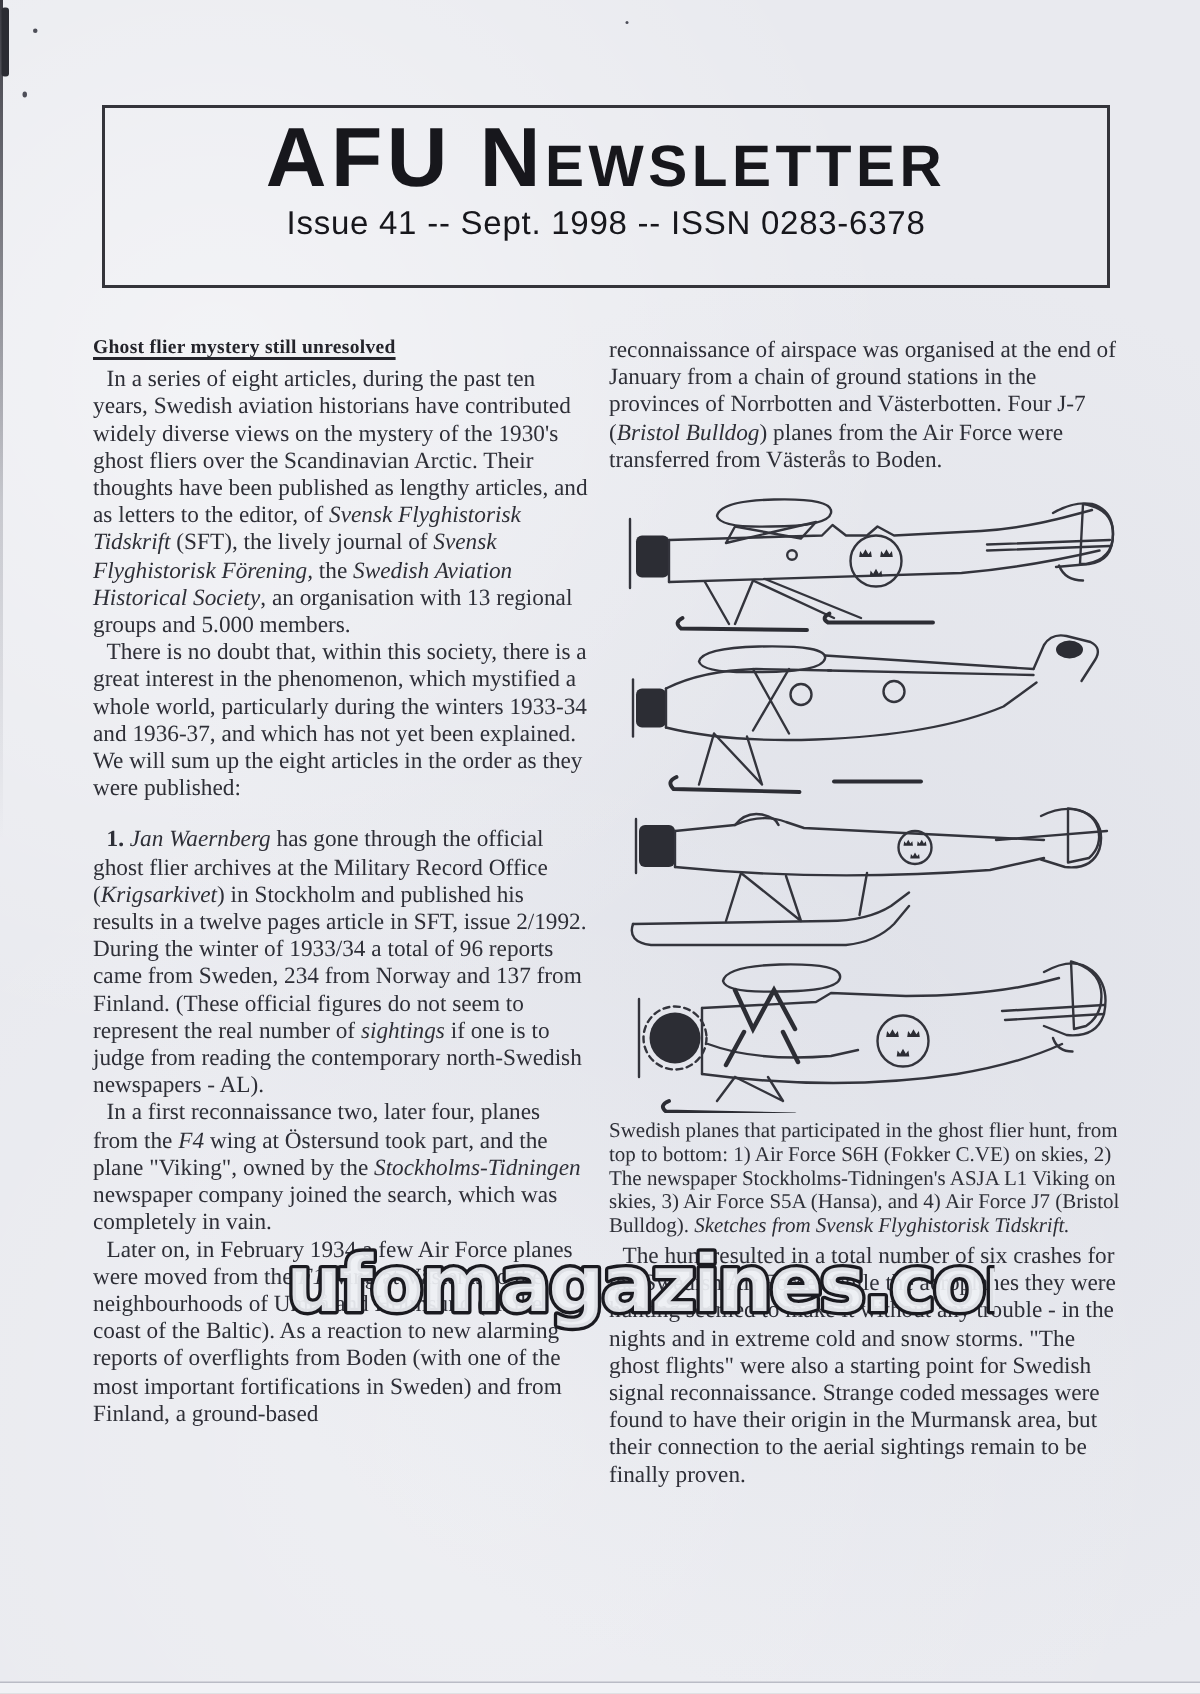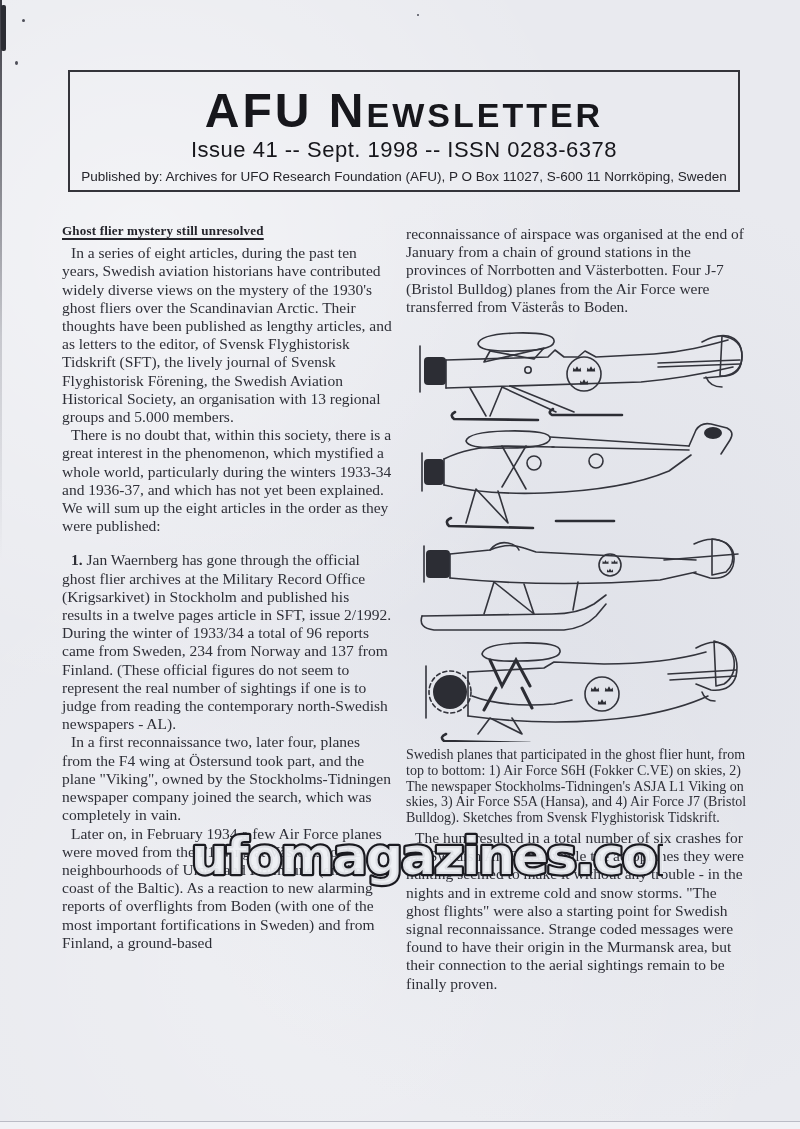--- a/index.html
+++ b/index.html
@@ -28,38 +28,38 @@
   .speck{position:absolute;background:#4d4e58;border-radius:50%;}
   .bottom-edge{position:absolute;left:0;right:0;bottom:0;height:7px;background:#f1f2f6;
     border-top:1px solid rgba(140,143,158,.55);}
   
   .masthead{
     position:absolute;left:68px;top:70px;width:668px;height:118px;
     border:2px solid var(--rule);text-align:center;
     font-family:"Liberation Sans","DejaVu Sans",sans-serif;color:var(--title_ink);
   }
   .masthead .title{
-    margin-top:14px;font-size:48px;font-weight:bold;font-variant:small-caps;
+    margin-top:4px;font-size:56px;font-weight:bold;font-variant:small-caps;
     letter-spacing:3px;line-height:1.05;white-space:nowrap;
   }
   .masthead .subtitle{font-size:22px;margin-top:1px;letter-spacing:.5px;}
   .masthead .published{font-size:13.5px;margin-top:6px;color:#26262c;}
   
   .col{position:absolute;top:222px;font-size:15.5px;line-height:18.2px;text-align:left;}
   .col-left{left:62px;width:331px;}
   .col-right{left:406px;width:344px;top:225px;}
   h2.head{
     font-size:13px;margin:0 0 4px 0;font-weight:bold;color:#24242b;
     text-decoration:underline;text-decoration-thickness:2px;text-underline-offset:3px;
     letter-spacing:.2px;
   }
   .para{margin:0;text-indent:9px;}
   .para.sp{margin-top:16px;}
   .para.noind{text-indent:0;}
-  .it{}
+  .it{font-style:italic;}
   .bd{font-weight:bold;}
   
   .figure{margin-top:14px;position:relative;width:344px;height:412px;}
   .figure svg{display:block;}
   .caption{font-size:14px;line-height:15.8px;margin-top:5px;}
   .caption .para{text-indent:0;}
   
   .watermark{position:absolute;left:183px;top:812px;pointer-events:none;}
   
   .sk{stroke:#33343c;stroke-width:1.6;fill:none;stroke-linecap:round;stroke-linejoin:round;}
@@ -75,21 +75,20 @@
   <div class="edge-strip"></div>
   <div class="edge-blob"></div>
   <div class="speck" style="left:22px;top:19px;width:3px;height:3px;"></div>
   <div class="speck" style="left:15px;top:61px;width:3px;height:4px;"></div>
   <div class="speck" style="left:417px;top:14px;width:2px;height:2px;"></div>
   <div class="bottom-edge"></div>
 
   <div class="masthead">
     <div class="title">AFU Newsletter</div>
     <div class="subtitle">Issue 41 -- Sept. 1998 -- ISSN 0283-6378</div>
-    <div class="published">Published by: Archives for UFO Research Foundation (AFU), P O Box 11027, S-600 11 Norrköping, Sweden</div>
   </div>
 
   <div class="col col-left">
     <h2 class="head">Ghost flier mystery still unresolved</h2>
     <div>
         <p class="para"><span>In a series of eight articles, during the past ten years, Swedish aviation historians have contributed widely diverse views on the mystery of the 1930's ghost fliers over the Scandinavian Arctic. Their thoughts have been published as lengthy articles, and as letters to the editor, of </span><span class="it">Svensk Flyghistorisk Tidskrift</span><span> (SFT), the lively journal of </span><span class="it">Svensk Flyghistorisk Förening,</span><span> the </span><span class="it">Swedish Aviation Historical Society</span><span>, an organisation with 13 regional groups and 5.000 members.</span></p>
         <p class="para"><span>There is no doubt that, within this society, there is a great interest in the phenomenon, which mystified a whole world, particularly during the winters 1933-34 and 1936-37, and which has not yet been explained. We will sum up the eight articles in the order as they were published:</span></p>
         <p class="para sp"><span class="bd">1. </span><span class="it">Jan Waernberg</span><span> has gone through the official ghost flier archives at the Military Record Office (</span><span class="it">Krigsarkivet</span><span>) in Stockholm and published his results in a twelve pages article in SFT, issue 2/1992. During the winter of 1933/34 a total of 96 reports came from Sweden, 234 from Norway and 137 from Finland. (These official figures do not seem to represent the real number of </span><span class="it">sightings</span><span> if one is to judge from reading the contemporary north-Swedish newspapers - AL).</span></p>
         <p class="para"><span>In a first reconnaissance two, later four, planes from the </span><span class="it">F4</span><span> wing at Östersund took part, and the plane "Viking", owned by the </span><span class="it">Stockholms-Tidningen</span><span> newspaper company joined the search, which was completely in vain.</span></p>
         <p class="para"><span>Later on, in February 1934 a few Air Force planes were moved from the </span><span class="it">F1</span><span> wing at Västerås to the neighbourhoods of Umeå and Holmsund (on the coast of the Baltic). As a reaction to new alarming reports of overflights from Boden (with one of the most important fortifications in Sweden) and from Finland, a ground-based</span></p>

